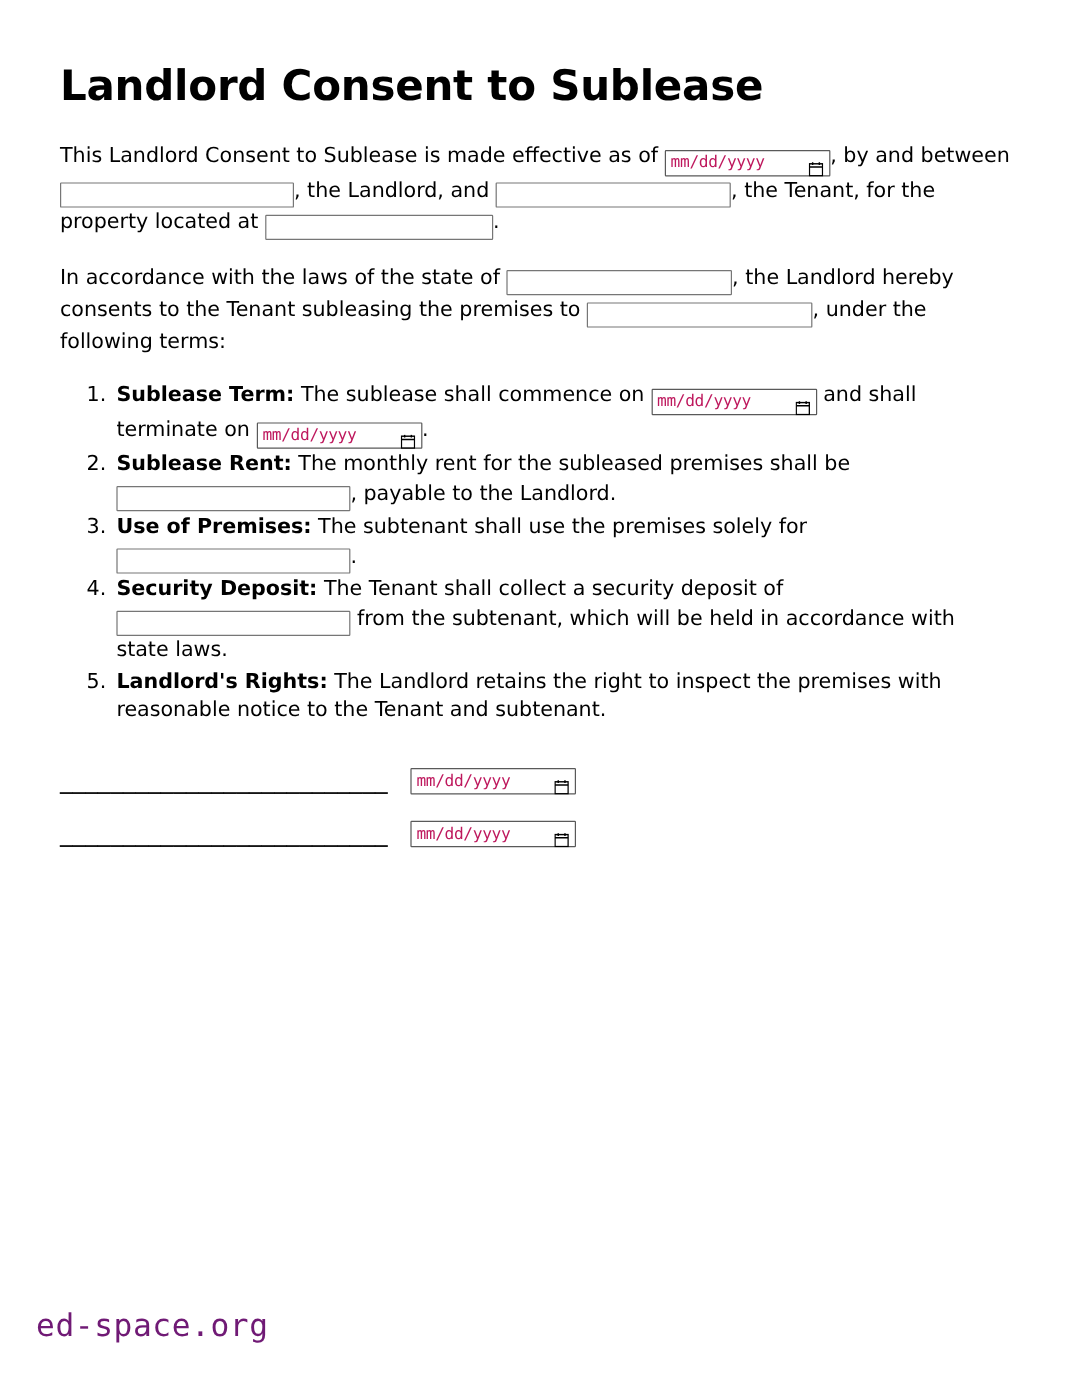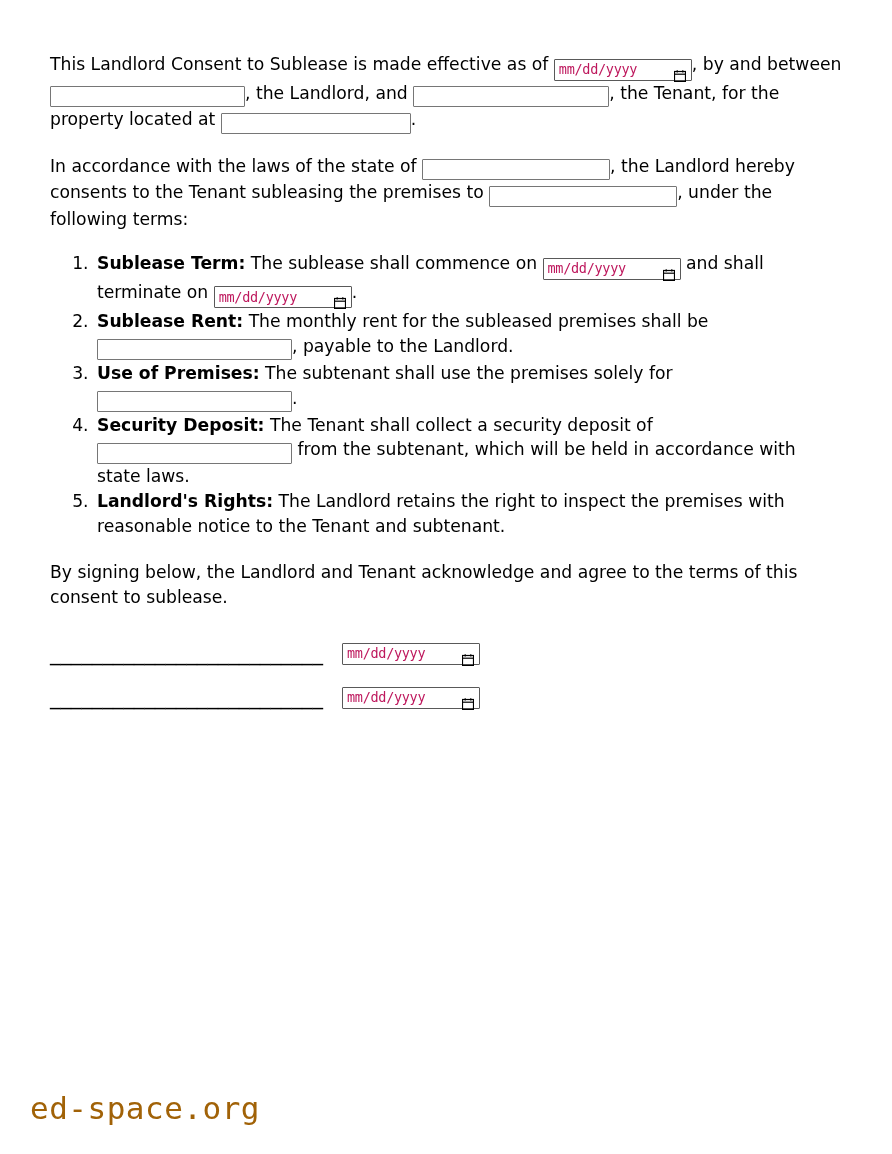--- a/index.html
+++ b/index.html
@@ -126,31 +126,32 @@
     text-align: center;
   }
 
   .spacer-sig { height: 10px; }
 
   .footer-mark {
     position: absolute;
     left: 30px;
     top: 1090px;
     font-family: "DejaVu Sans Mono", "Liberation Mono", monospace;
-    font-size: 31px;
-    color: #a16207;
+    font-size: 26px;
+    color: #701a75;
     letter-spacing: 0.5px;
     white-space: nowrap;
   }
 </style>
 </head>
 <body>
 
 <div class="page">
 
+  <h1 class="doc-title">Landlord Consent to Sublease</h1>
 
   <p class="para">
     <span>This Landlord Consent to Sublease is made effective as of</span>
     <span class="datebox">
         <span class="dtext">mm/dd/yyyy</span>
         <span class="cal-ico"><svg width="12" height="12" viewBox="0 0 12 12">
             <rect x="0.5" y="1.5" width="11" height="10" fill="none" stroke="#000" stroke-width="1.2"></rect>
             <line x1="0.5" y1="4.2" x2="11.5" y2="4.2" stroke="#000" stroke-width="1.2"></line>
             <line x1="3.2" y1="0.3" x2="3.2" y2="2.6" stroke="#000" stroke-width="1.2"></line>
             <line x1="8.8" y1="0.3" x2="8.8" y2="2.6" stroke="#000" stroke-width="1.2"></line>
@@ -210,21 +211,20 @@
       <input class="txt w195" type="text" value="" style="">
       <span>from the subtenant, which will be held in accordance with state laws.</span>
     </li>
 
     <li>
       <span class="term-label">Landlord's Rights:</span>
       <span>The Landlord retains the right to inspect the premises with reasonable notice to the Tenant and subtenant.</span>
     </li>
   </ol>
 
-  <p class="para">By signing below, the Landlord and Tenant acknowledge and agree to the terms of this consent to sublease.</p>
 
   <div class="spacer-sig"></div>
 
   <div class="sig-row">
     <span class="sig-line">__________________________</span>
     <span class="datebox">
         <span class="dtext">mm/dd/yyyy</span>
         <span class="cal-ico"><svg width="12" height="12" viewBox="0 0 12 12">
             <rect x="0.5" y="1.5" width="11" height="10" fill="none" stroke="#000" stroke-width="1.2"></rect>
             <line x1="0.5" y1="4.2" x2="11.5" y2="4.2" stroke="#000" stroke-width="1.2"></line>

